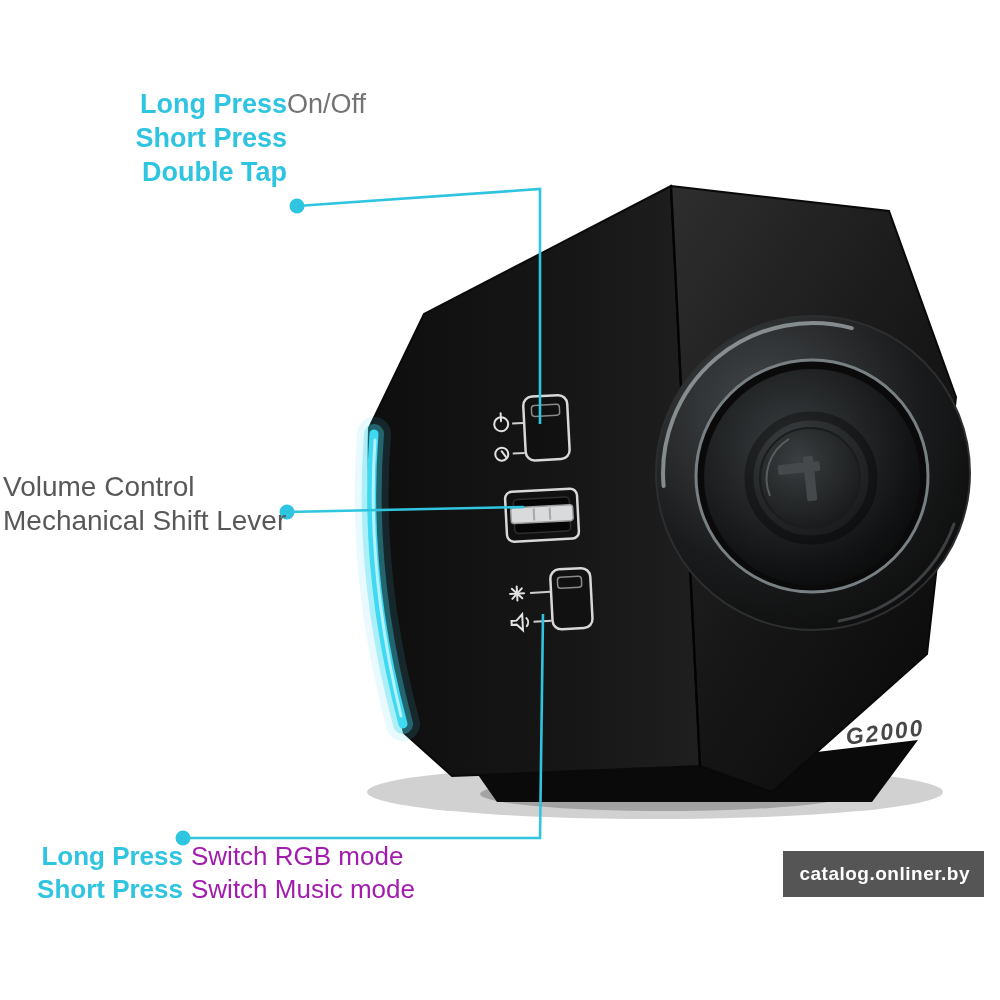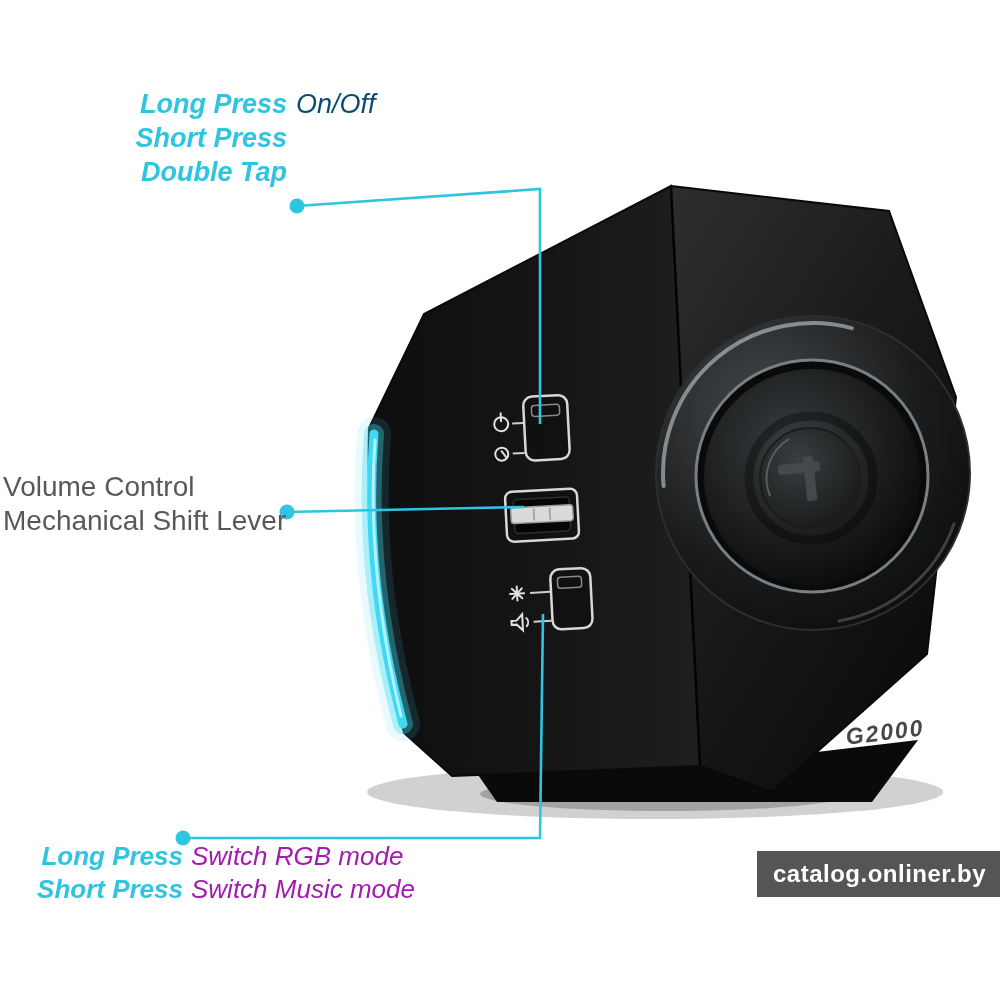--- a/index.html
+++ b/index.html
@@ -5,35 +5,35 @@
   :root { --accent:#2fc4e0; --led:#3fd9f2; }
   * { box-sizing: border-box; }
   html,body { margin:0; padding:0; }
   body { width:1000px; height:1000px; background:#ffffff; font-family:"Liberation Sans", sans-serif; }
   .stage { position:relative; width:1000px; height:1000px; background:#ffffff; overflow:hidden; }
   .art { position:absolute; inset:0; z-index:1; }
 
   
   .ann { position:absolute; z-index:3; }
   .ann-top { top:87px; left:0; }
-  .ann-row { display:flex; align-items:baseline; line-height:34px; font-size:27px; white-space:nowrap;font-style:italic; }
+  .ann-row { display:flex; align-items:baseline; line-height:34px; font-size:27px; white-space:nowrap; }
   .ann-top .b { width:287px; text-align:right; font-weight:bold; color:var(--accent); }
-  .ann-top .t { margin-left:9px; color:#0c4a6e; }
+  .ann-top .t { color:#737373; }
 
   .ann-mid { left:3px; top:470px; font-size:28px; color:#585858; line-height:34px; }
 
   .ann-bottom { top:840px; left:0; }
   .ann-bottom .ann-row { font-size:26px; line-height:33px; }
   .ann-bottom .b { width:183px; text-align:right; font-weight:bold; color:var(--accent); }
   .ann-bottom .t { margin-left:8px; color:#a21caf; }
   .ann-bottom .note { margin-left:7px; font-size:17px; color:#6a6a6a; font-weight:normal; }
 
   
-  .watermark { position:absolute; z-index:4; right:0; top:851px; height:46px;
-    background:rgba(62,62,62,0.88); color:#ffffff; font-weight:bold; font-size:24px;
+  .watermark { position:absolute; z-index:4; right:16px; top:851px; height:46px;
+    background:rgba(62,62,62,0.88); color:#ffffff; font-weight:bold; font-size:19px;
     display:flex; align-items:center; padding:0 14px 0 16px; letter-spacing:0.5px; }
 
   
   .callout-line { stroke:var(--accent); stroke-width:2.6; fill:none; }
   .callout-dot  { fill:var(--accent); }
   .led-glow-outer { stroke:var(--led); stroke-opacity:0.12; stroke-width:34; fill:none; stroke-linecap:round; }
   .led-glow { stroke:var(--led); stroke-opacity:0.35; stroke-width:20; fill:none; stroke-linecap:round; }
   .led-core { stroke:var(--led); stroke-width:9; fill:none; stroke-linecap:round; }
   .led-hot  { stroke:#c9f4fb; stroke-opacity:0.85; stroke-width:3; fill:none; stroke-linecap:round; }
   .panel-stroke { stroke:#d8d8d8; stroke-width:2.5; fill:rgba(10,10,10,0.45); }

